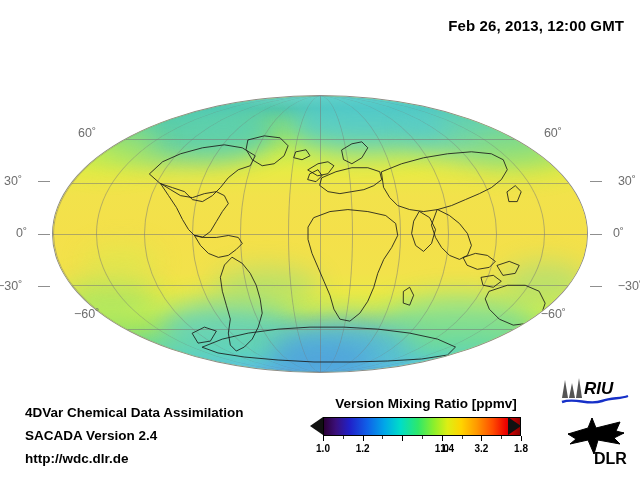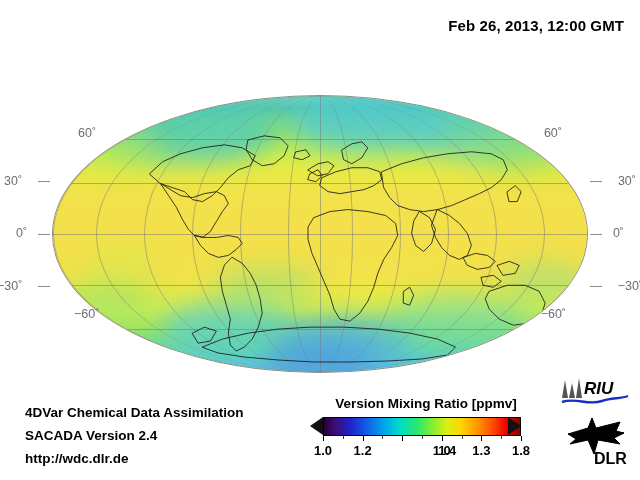--- a/index.html
+++ b/index.html
@@ -90,21 +90,21 @@
       #ee0000 93%, #8b0000 100%);
   }
   .cap{position:absolute;top:0;width:0;height:0;border-top:9.5px solid transparent;
        border-bottom:9.5px solid transparent;}
   #cap-left{left:0;border-right:13px solid #111;}
   #cap-right{right:29px;border-left:13px solid #111;}
   #cbar-ticks{position:absolute;left:13px;top:19px;width:198px;height:5px;}
   #cbar-ticks i{position:absolute;top:0;width:0;border-left:1.4px solid #000;height:5px;}
   #cbar-ticks i.minor{height:3.2px;border-left-color:#333;}
   #cbar-labels{position:relative;left:0;margin-top:4px;width:240px;height:16px;}
-  #cbar-labels span{position:absolute;font-weight:bold;font-size:13px;transform:translateX(-50%);}
+  #cbar-labels span{position:absolute;font-weight:bold;font-size:10px;transform:translateX(-50%);}
 
   
   #logo-riu{position:absolute;left:558px;top:376px;width:74px;height:30px;}
   #logo-dlr{position:absolute;left:562px;top:414px;width:70px;height:52px;}
   #logo-riu svg,#logo-dlr svg{display:block;}
 </style>
 </head>
 <body>
 
 <div id="root">
@@ -284,21 +284,21 @@
           <i class="minor" style="left: 178.2px;"></i>
           <i style="left: 198px;"></i>
         </div>
     </div>
 
     <div id="cbar-labels">
         <span style="left: 13px;">1.0</span>
         <span style="left: 52.6px;">1.2</span>
         <span style="left: 92.2px; margin-left: 45px;">1.4</span>
         <span style="left: 131.8px;">1.0</span>
-        <span style="left: 171.4px;">1.3</span>
+        <span style="left: 171.4px;">3.2</span>
         <span style="left: 211px;">1.8</span>
       </div>
   </div>
 
   <div id="logo-riu">
     <svg viewBox="0 0 74 30" width="74" height="30">
       <g fill="#555">
         <polygon points="4,22 7,4 10,22"></polygon>
         <polygon points="11,22 14,7 17,22"></polygon>
         <polygon points="18,22 21,2 24,22"></polygon>

